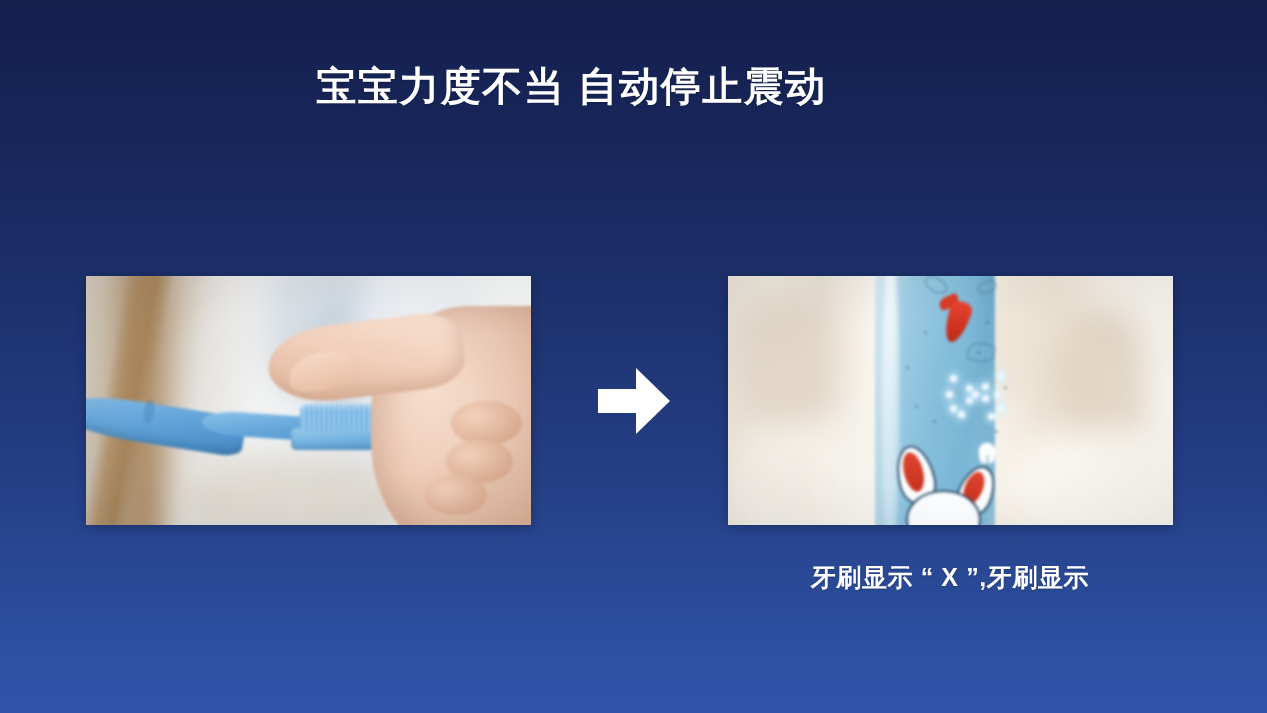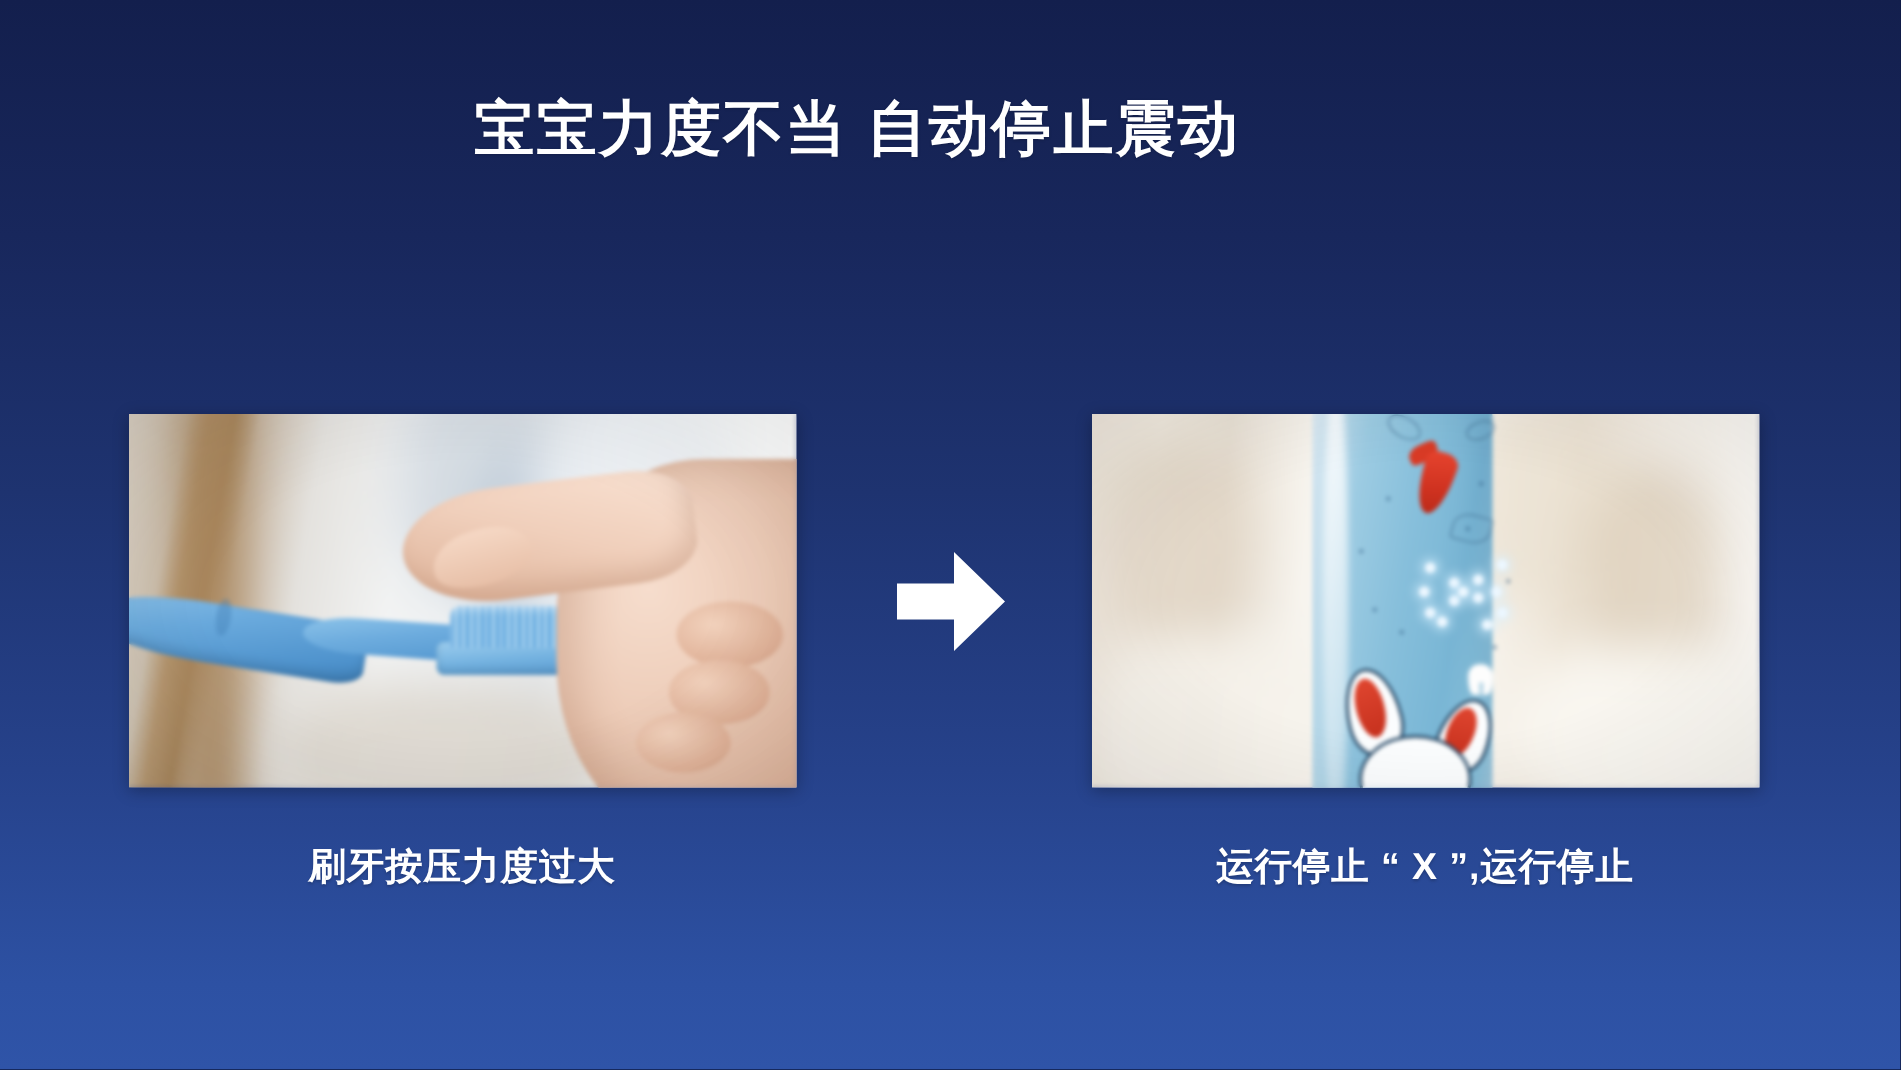--- a/index.html
+++ b/index.html
@@ -443,16 +443,15 @@
       <div class="ear-in-l"></div>
       <div class="ear-r"></div>
       <div class="ear-in-r"></div>
       <div class="rabbit-head"></div>
 
       <div class="photo-soften"></div>
       <div class="photo-vignette"></div>
     </div>
   </div>
 
-  <div class="caption" id="caption-left">刷牙按压力度过大</div>
-  <div class="caption" id="caption-right">运行停止 “ X ”,运行停止</div>
+  <div class="caption" id="caption-right">牙刷显示 “ X ”,牙刷显示</div>
 
 </div>
 
 </body></html>

